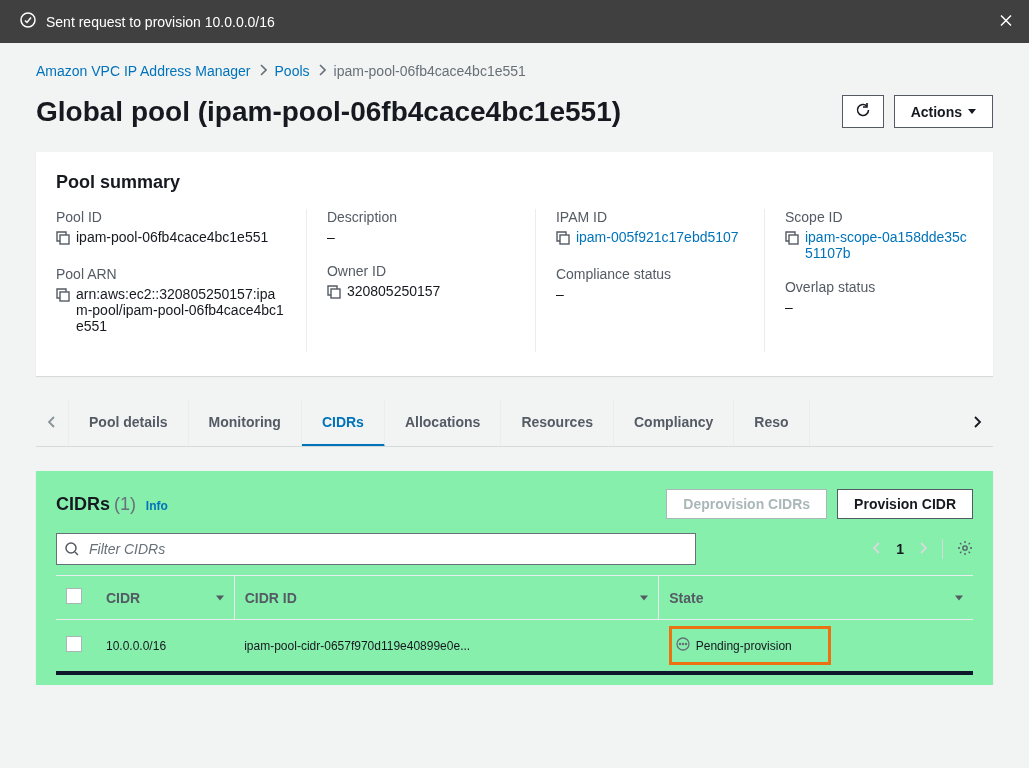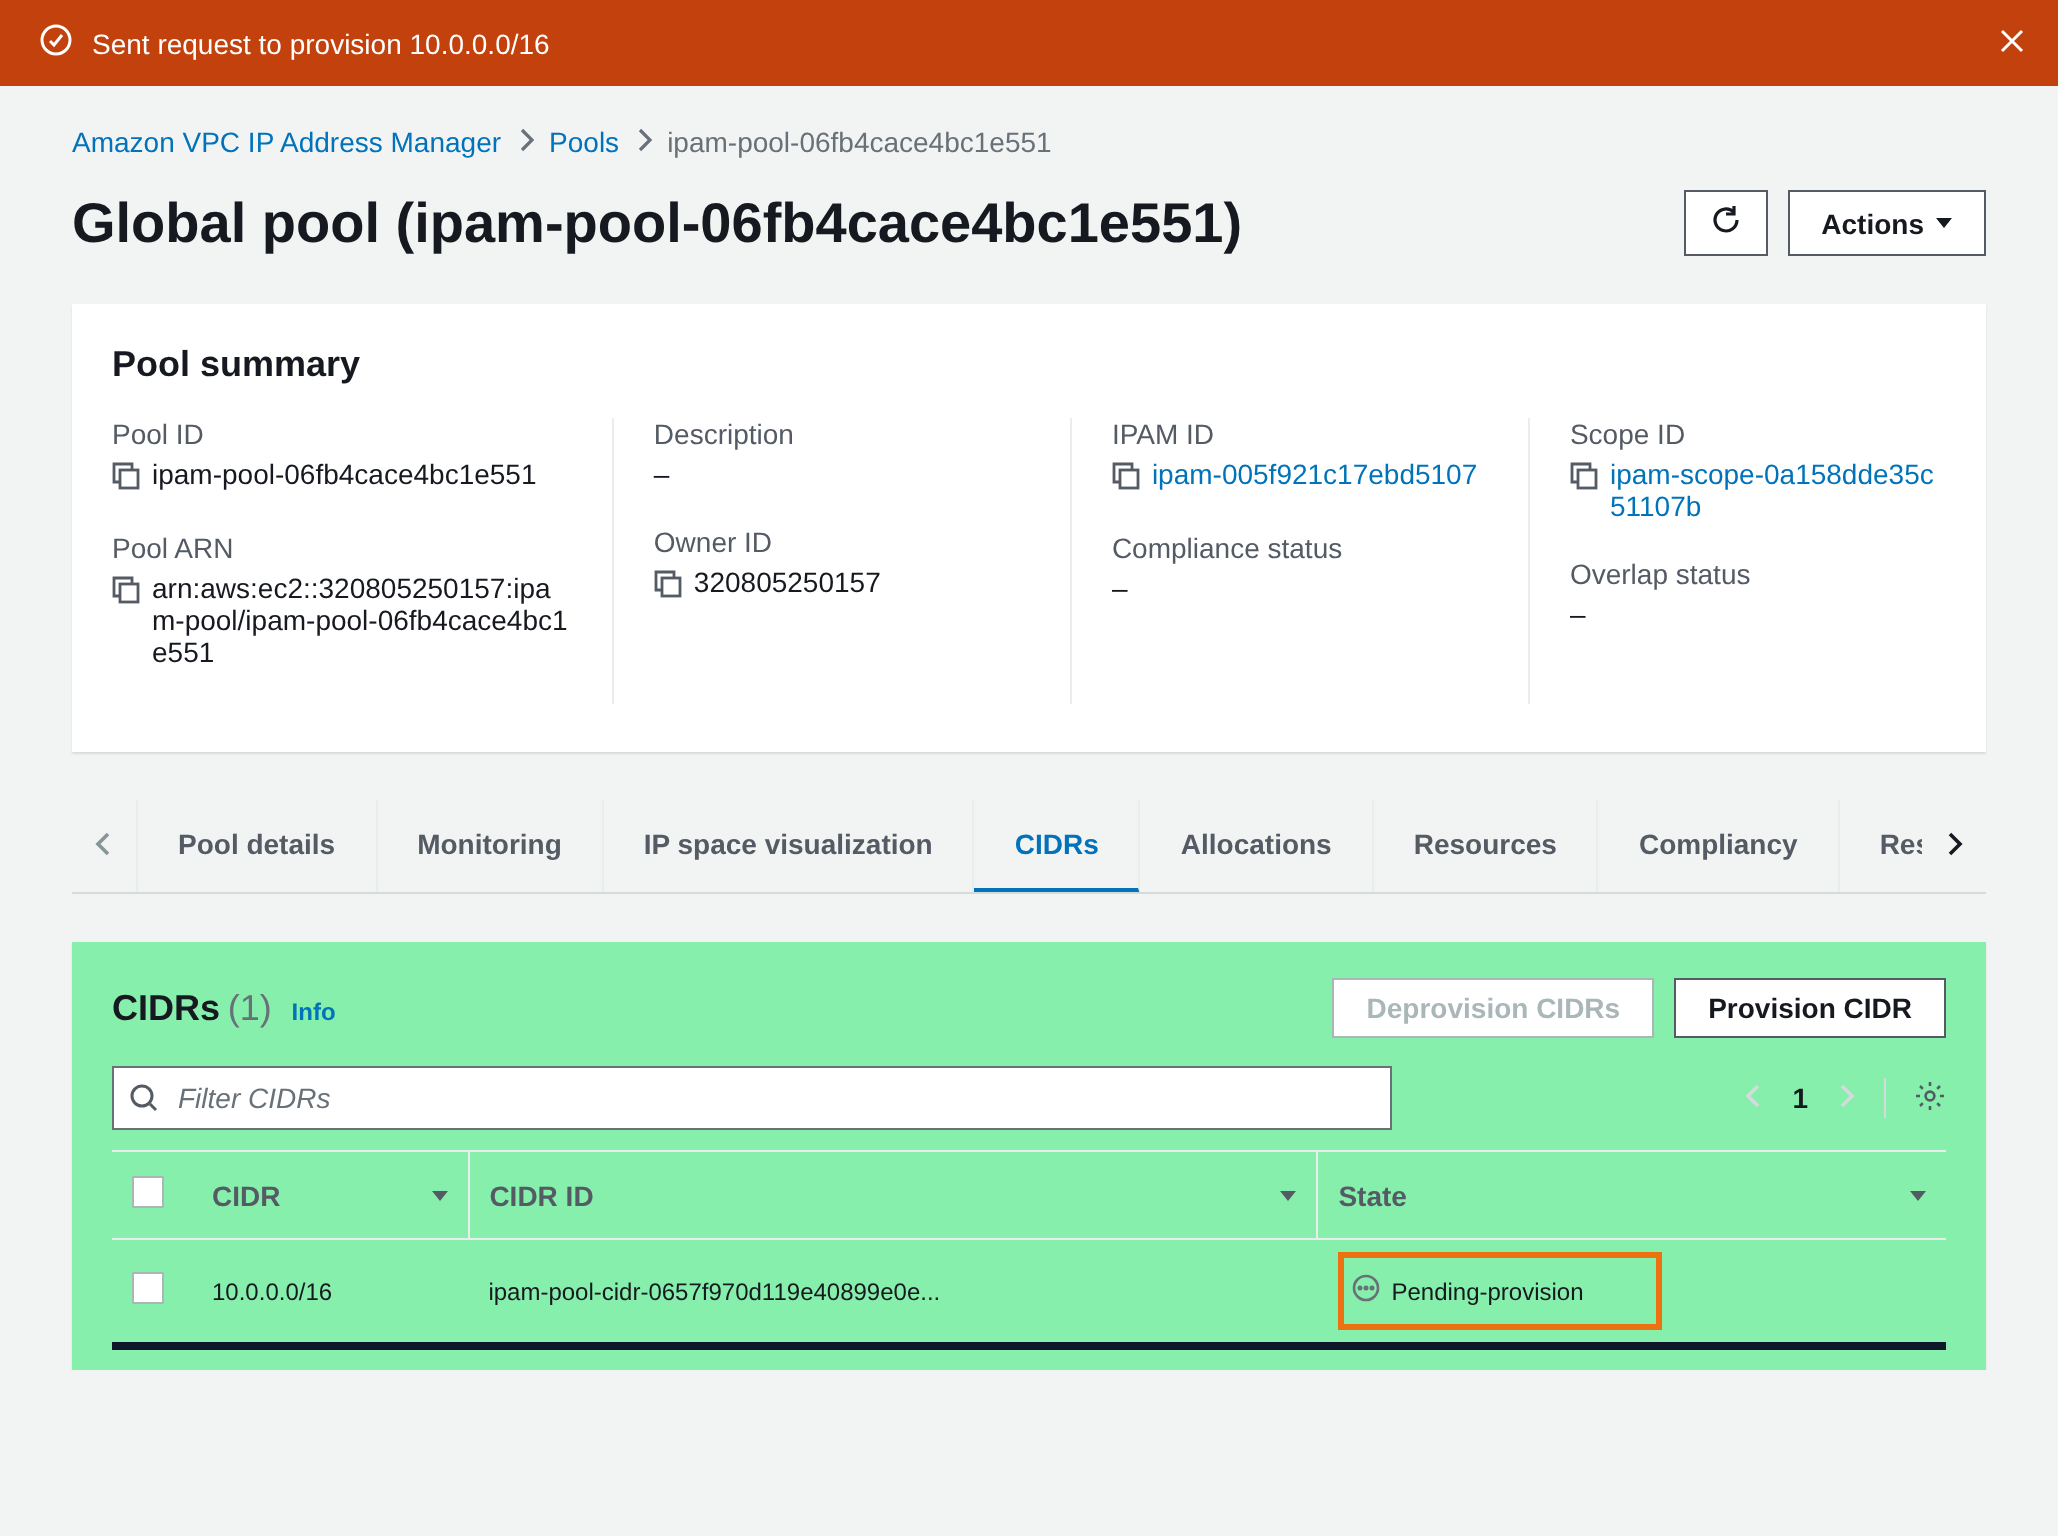--- a/index.html
+++ b/index.html
@@ -1,20 +1,20 @@
 <!DOCTYPE html>
 <html><head>
 <meta charset="utf-8">
 <style>
   * { box-sizing: border-box; margin: 0; padding: 0; }
   body { font-family: "Amazon Ember", "Helvetica Neue", Arial, sans-serif; font-size: 14px; color: #16191f; background: #f2f3f3; width: 1029px; }
   a { color: #0073bb; text-decoration: none; cursor: pointer; }
 
   
-  .banner { background: #c2410c; color: #fff; padding: 12px 20px; display: flex; align-items: center; gap: 10px; position: relative; }
+  .banner { background: #404040; color: #fff; padding: 12px 20px; display: flex; align-items: center; gap: 10px; position: relative; }
   .banner-check { width: 16px; height: 16px; flex: none; }
   .banner-close { position: absolute; right: 16px; top: 50%; transform: translateY(-50%); cursor: pointer; color: #fff; }
   .banner-close svg { width: 14px; height: 14px; }
 
   
   .breadcrumbs { padding: 20px 36px 10px; font-size: 14px; display: flex; align-items: flex-start; gap: 8px; color: #687078; }
   .breadcrumbs .sep { color: #687078; }
   .breadcrumbs .current { color: #687078; }
 
   
@@ -213,21 +213,20 @@
 
 <div class="tabs-wrap">
   <span class="tab-arrow">
     <svg viewBox="0 0 12 12" stroke="#879596" stroke-width="1.8" fill="none">
         <path d="M8 1 3 6 8 11"></path>
       </svg>
   </span>
   <div class="tabs-scroll">
     <div class="tab">Pool details</div>
     <div class="tab">Monitoring</div>
-    <div class="tab">IP space visualization</div>
     <div class="tab active">CIDRs</div>
     <div class="tab">Allocations</div>
     <div class="tab">Resources</div>
     <div class="tab">Compliancy</div>
     <div class="tab">Reso</div>
   </div>
   <span class="tab-arrow">
     <svg viewBox="0 0 12 12" stroke="#16191f" stroke-width="1.8" fill="none">
         <path d="M4 1 9 6 4 11"></path>
       </svg>

